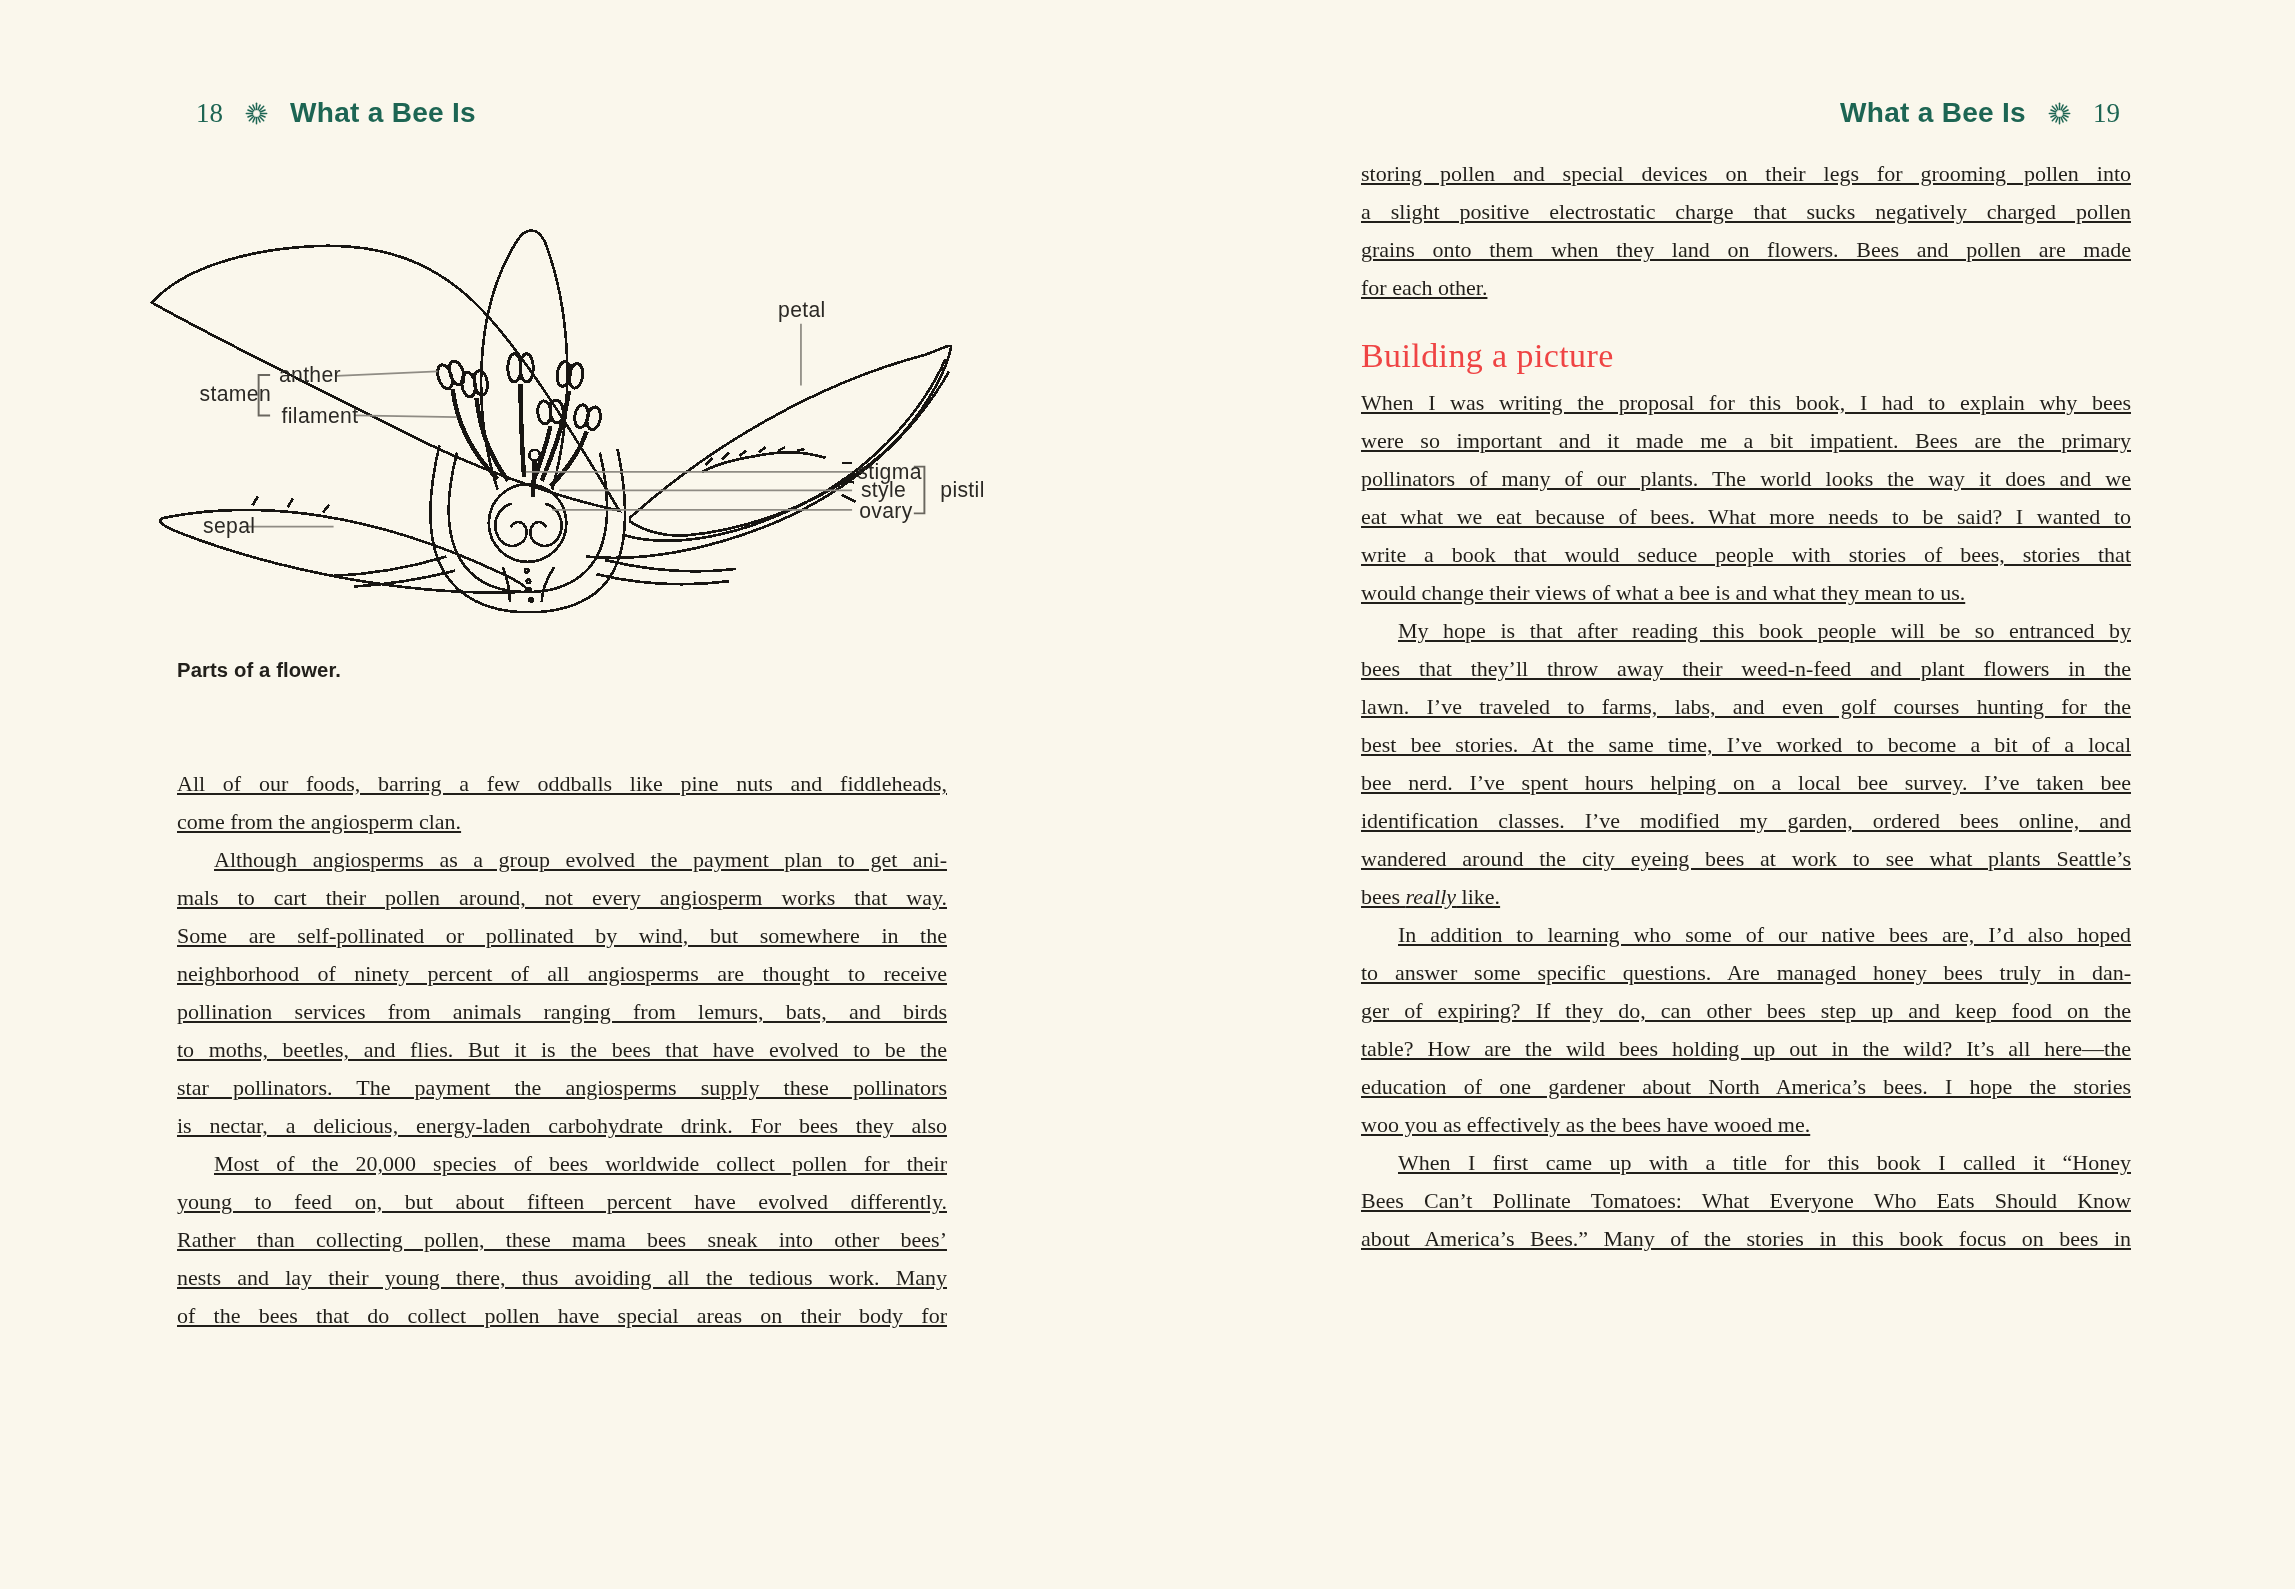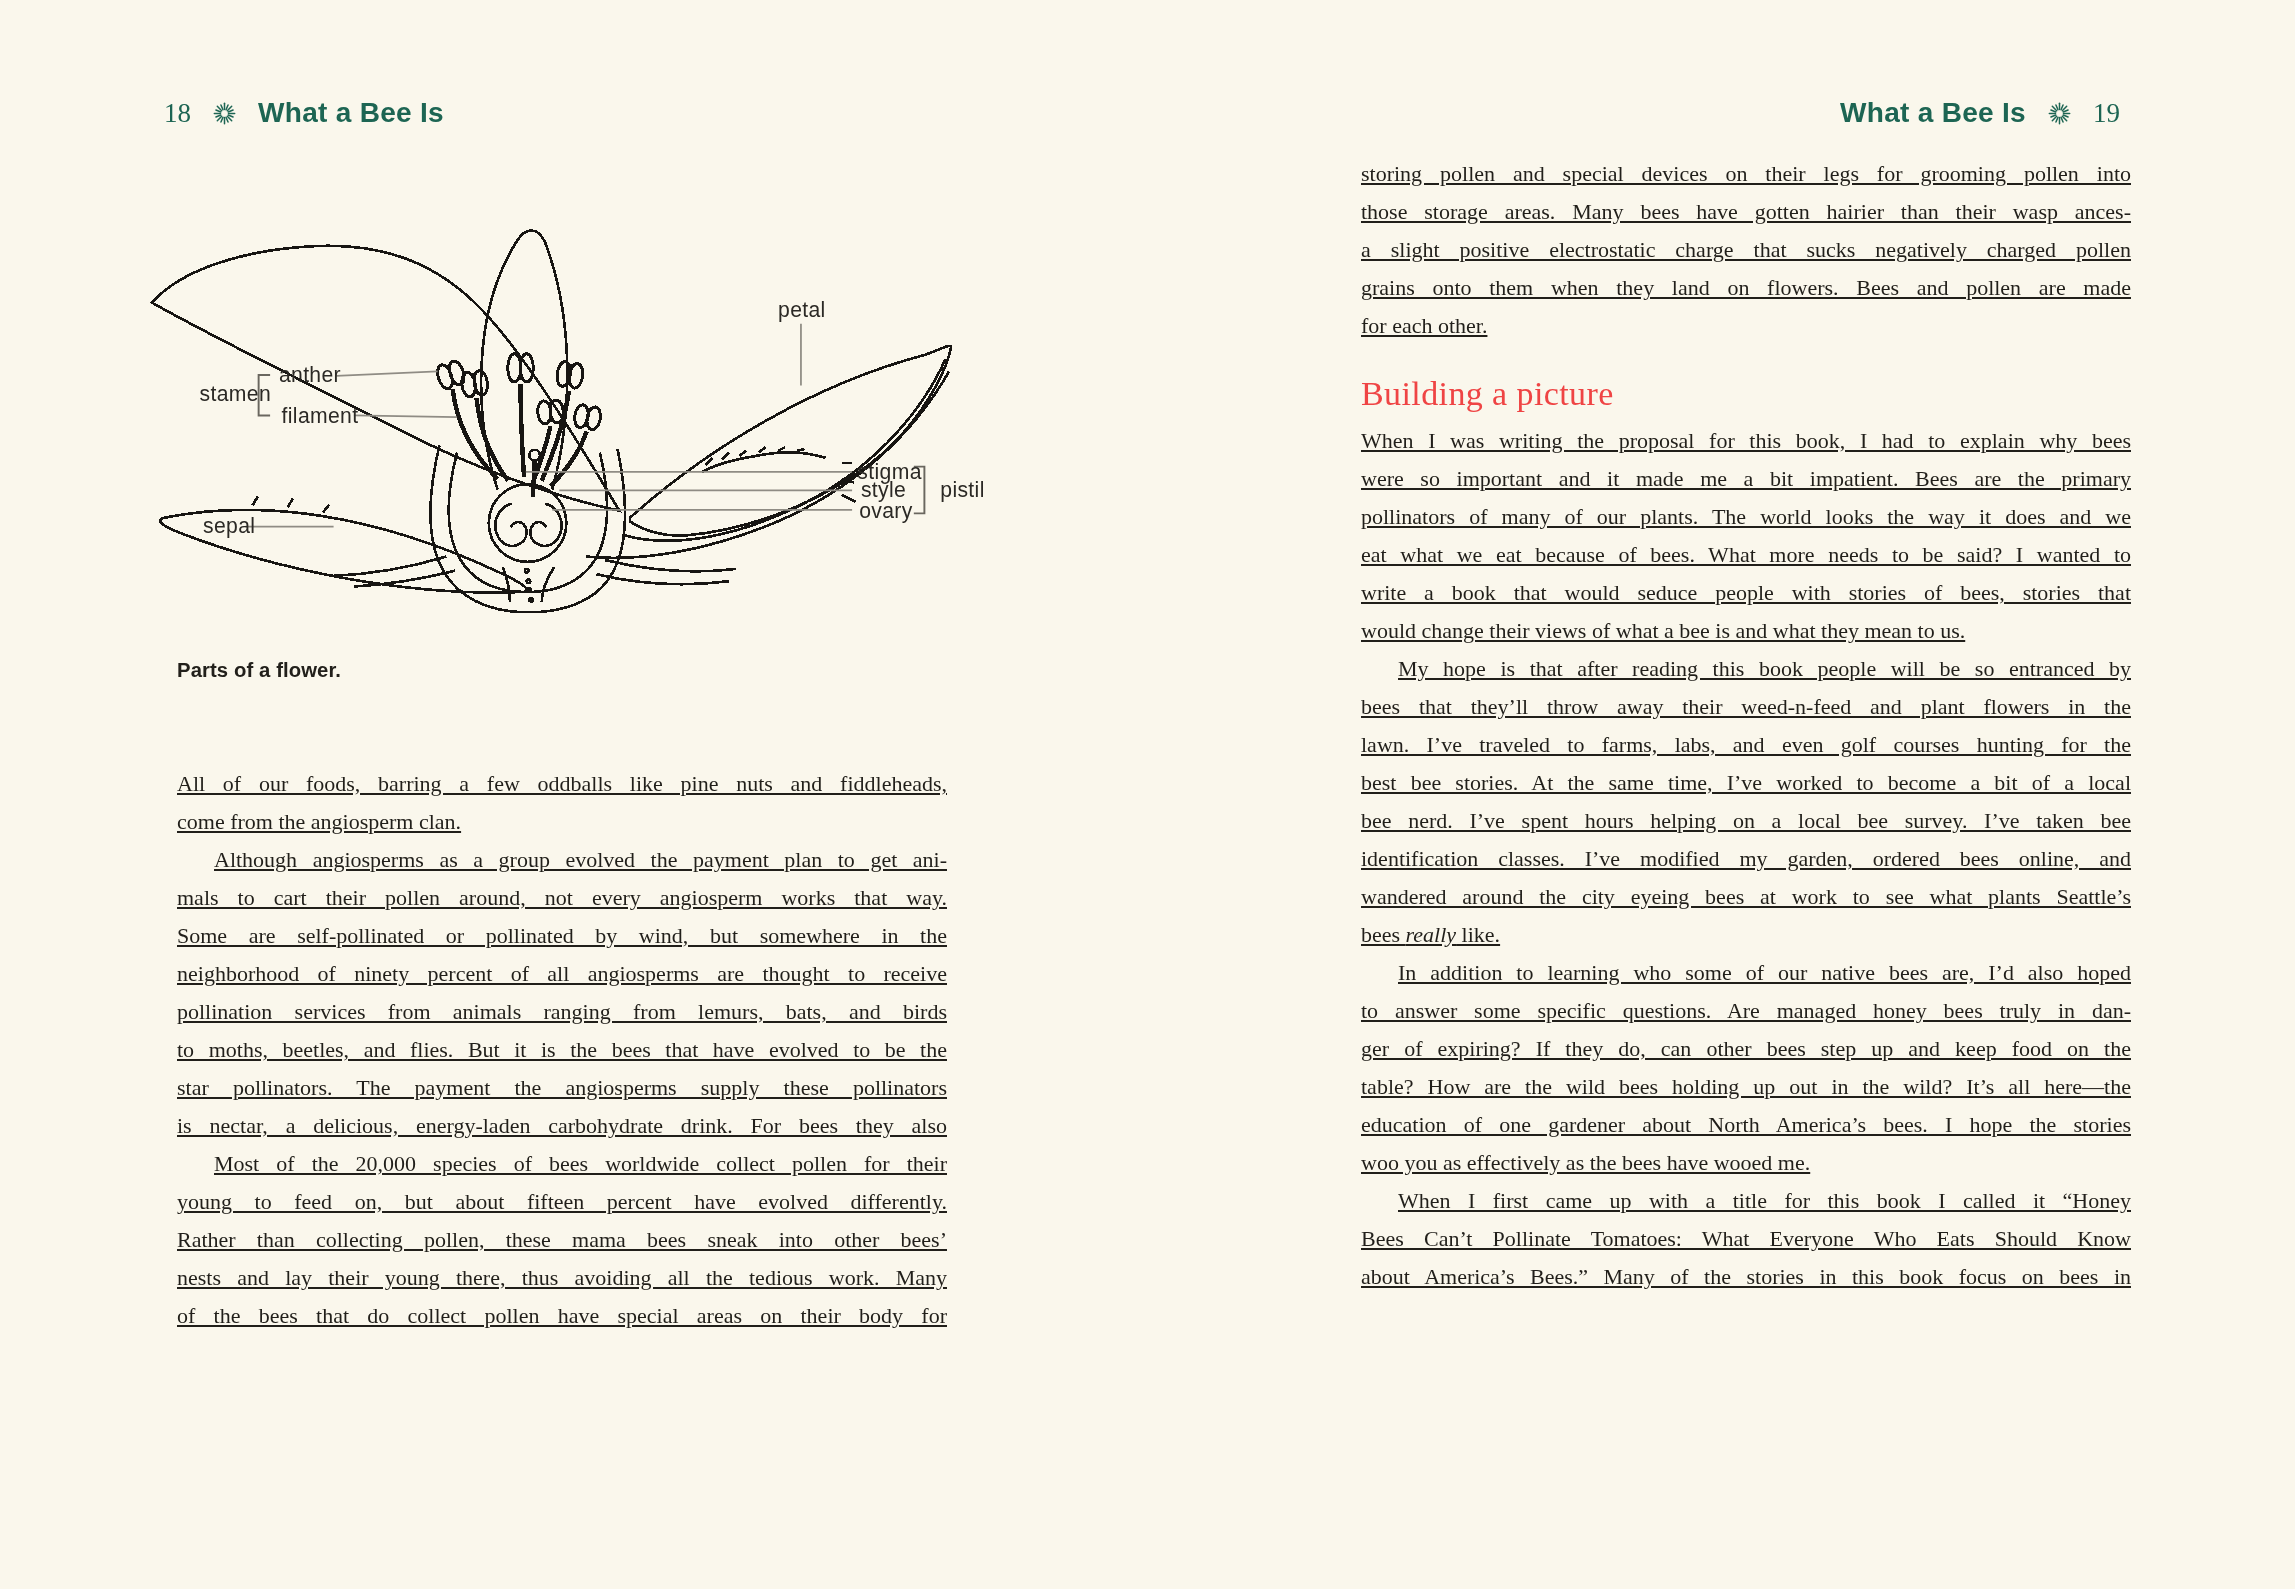--- a/index.html
+++ b/index.html
@@ -3,21 +3,21 @@
 <meta charset="utf-8">
 <style>
   html,body { margin:0; padding:0; background:#faf7ec; }
   .spread {
     position:relative; width:2295px; height:1589px; background:#faf7ec;
     font-family:"Liberation Serif", serif; color:#211f1a; overflow:hidden;
   }
   
   .runhead {
     position:absolute; top:97px; display:flex; align-items:center; gap:22px;
-    color:#1d6553; line-height:32px;
+    color:#1d6553; line-height:32px;margin-left:32px;
   }
   .runhead .num { font-family:"Liberation Serif", serif; font-size:27px; }
   .runhead .rtitle {
     font-family:"Liberation Sans", sans-serif; font-weight:700; font-size:28px;
     letter-spacing:0.3px;
   }
   .runhead.left { left:164px; }
   .runhead.right { right:175px; }
   .orn { display:block; }
 
@@ -230,21 +230,20 @@
         <div class="line">Rather than collecting pollen, these mama bees sneak into other bees’</div>
         <div class="line">nests and lay their young there, thus avoiding all the tedious work. Many</div>
         <div class="line">of the bees that do collect pollen have special areas on their body for</div>
       </div>
     </div>
 
   <div class="column rightcol">
     <div>
         <div class="para">
           <div class="line">storing pollen and special devices on their legs for grooming pollen into</div>
-          <div class="line">those storage areas. Many bees have gotten hairier than their wasp ances-</div>
           <div class="line">a slight positive electrostatic charge that sucks negatively charged pollen</div>
           <div class="line">grains onto them when they land on flowers. Bees and pollen are made</div>
           <div class="line lastline">for each other.</div>
         </div>
       </div>
     <div class="sechead">Building a picture</div>
     <div>
         <div class="para">
           <div class="line">When I was writing the proposal for this book, I had to explain why bees</div>
           <div class="line">were so important and it made me a bit impatient. Bees are the primary</div>

